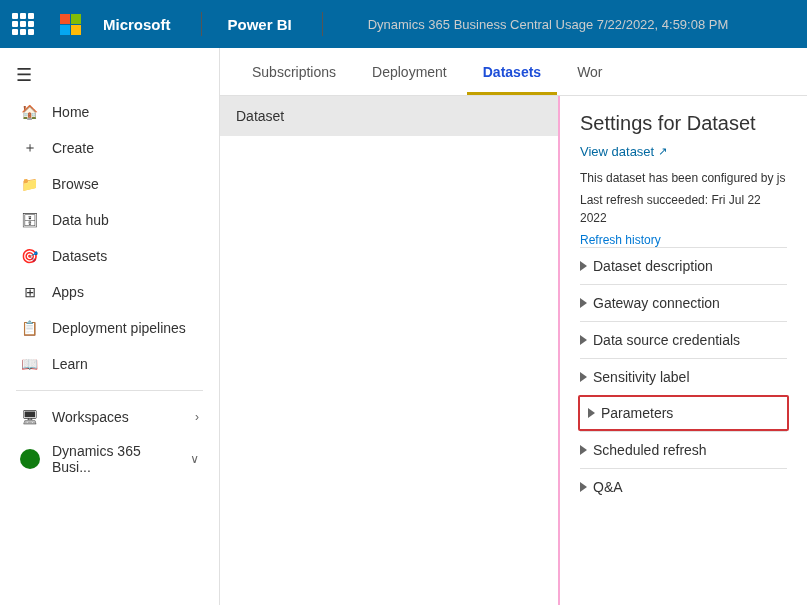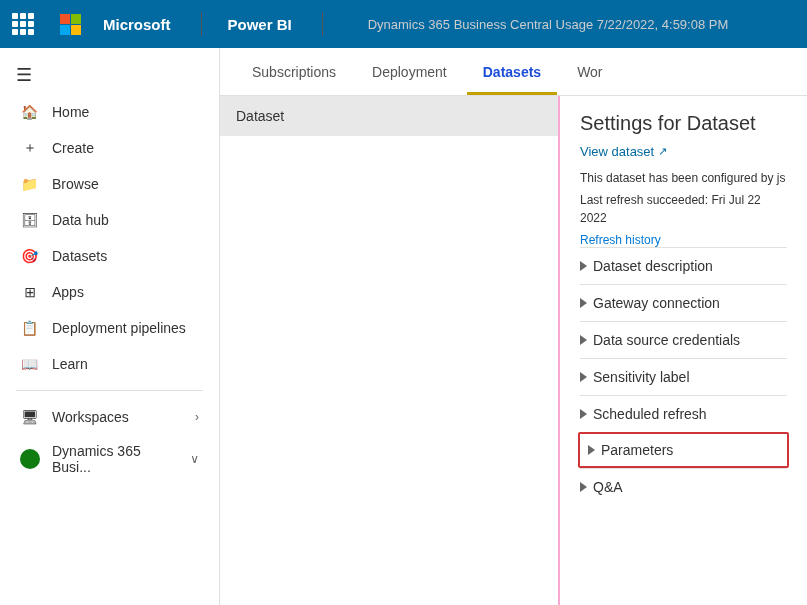--- a/index.html
+++ b/index.html
@@ -333,28 +333,28 @@
           <div class="settings-section-item">
             <div class="triangle"></div>
             <span>Data source credentials</span>
           </div>
 
           <div class="settings-section-item">
             <div class="triangle"></div>
             <span>Sensitivity label</span>
           </div>
 
+          <div class="settings-section-item highlighted">
+            <div class="triangle"></div>
+            <span>Parameters</span>
+          </div>
+
           <div class="settings-section-item">
             <div class="triangle"></div>
             <span>Scheduled refresh</span>
-          </div>
-
-          <div class="settings-section-item highlighted">
-            <div class="triangle"></div>
-            <span>Parameters</span>
           </div>
 
           <div class="settings-section-item">
             <div class="triangle"></div>
             <span>Q&amp;A</span>
           </div>
 
         </div>
       </div>
 

